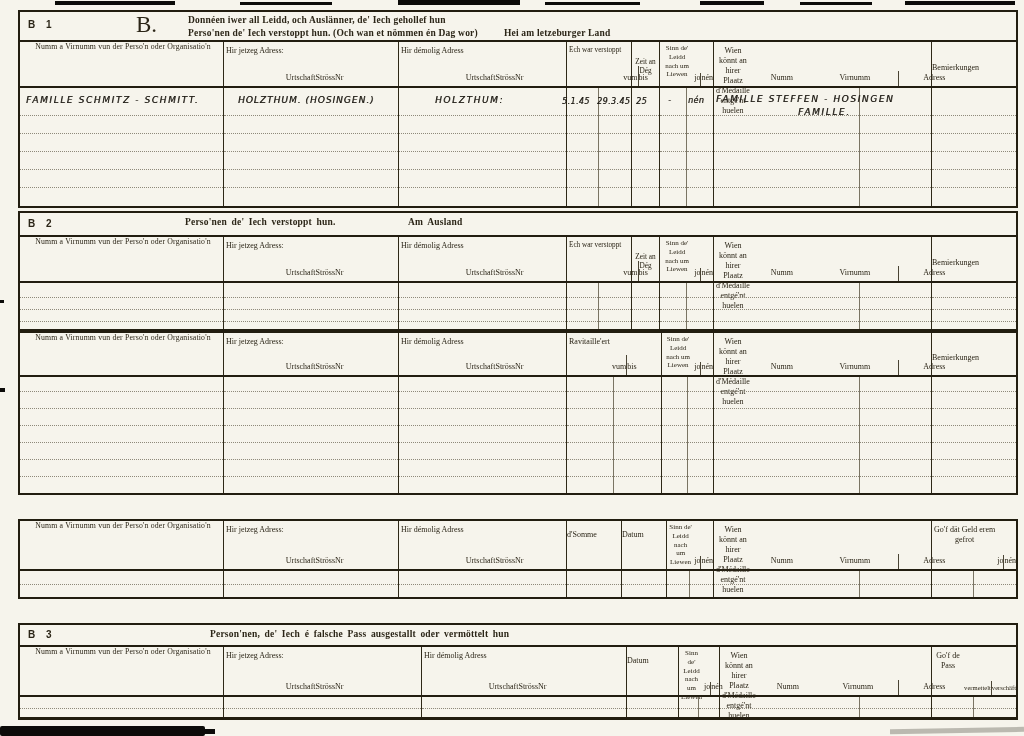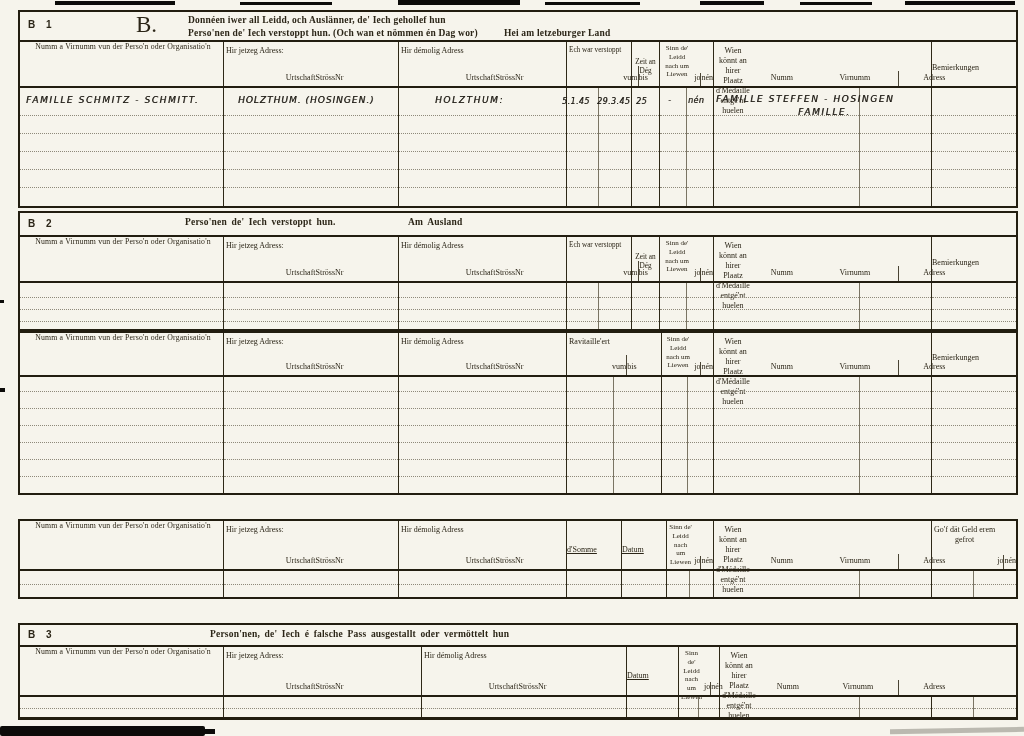--- a/index.html
+++ b/index.html
@@ -16,21 +16,21 @@
   .htop.tiny{font-size:7px;padding-top:2px;}
   .htop.nowrap{white-space:nowrap;font-size:7.2px;}
   .hsubs{display:flex;margin-top:auto;}
   .hsubs span{display:flex;align-items:flex-end;justify-content:center;padding-bottom:3px;box-sizing:border-box;}
   .c-split .hsubs{height:20px;}
   .c-split .hsubs span{flex:1;}
   .c-wien .hsubs{height:15px;font-family:Liberation Serif, serif;}
   .divl{border-left:1px solid #4a4434;}
   .c-zeit{align-items:center;text-align:center;font-size:7.3px;padding-top:4px;}
   .c-bem{align-items:center;padding-top:7px;}
-  .c-simple{align-items:center;padding-top:9px;text-align:center;text-decoration:underline;}
+  .c-simple{align-items:flex-start;padding-top:9px;text-align:center;}
   .tiny2{font-size:6.6px;}
   .drow{display:flex;box-sizing:border-box;}
   .dc{box-sizing:border-box;border-right:1px solid #2e2817;height:100%;}
   .dc:last-child{border-right:none;}
   .dc.lt{border-right-color:#7a7463;}
   .rline{border-bottom:1px dotted #8e897a;box-sizing:border-box;}
   .rline.last{border-bottom:none;}
   .sid{position:absolute;left:8px;top:7px;font-family:"Liberation Sans",sans-serif;
        font-weight:700;font-size:10px;letter-spacing:4px;}
   .bigB{position:absolute;left:116px;top:0px;font-size:23px;font-weight:400;}
@@ -623,20 +623,27 @@
         </div>
       </div>
       <div class="hc c-wien" style="width:212px">
         <div class="htop">Wien könnt an hirer Plaatz d'Médaille entgé'nt huelen</div>
         <div class="hsubs">
           <span style="width:60px">Numm</span>
           <span style="width:80px">Virnumm</span>
           <span style="width:72px" class="divl">Adress</span>
         </div>
       </div>
+      <div class="hc c-split" style="width:84px">
+        <div class="htop">Go'f de Pass</div>
+        <div class="hsubs" style="height:14px">
+          <span class="tiny2">vermettelt</span>
+          <span class="divl tiny2">verschäft</span>
+        </div>
+      </div>
     </div>
     <div class="drow" style="height:20px">
       <div class="dc" style="width:204px">
           <div class="rline" style="height: 12px;"></div>
           <div class="rline last" style="height: 8px;"></div>
         </div>
       <div class="dc" style="width:198px">
           <div class="rline" style="height: 12px;"></div>
           <div class="rline last" style="height: 8px;"></div>
         </div>

